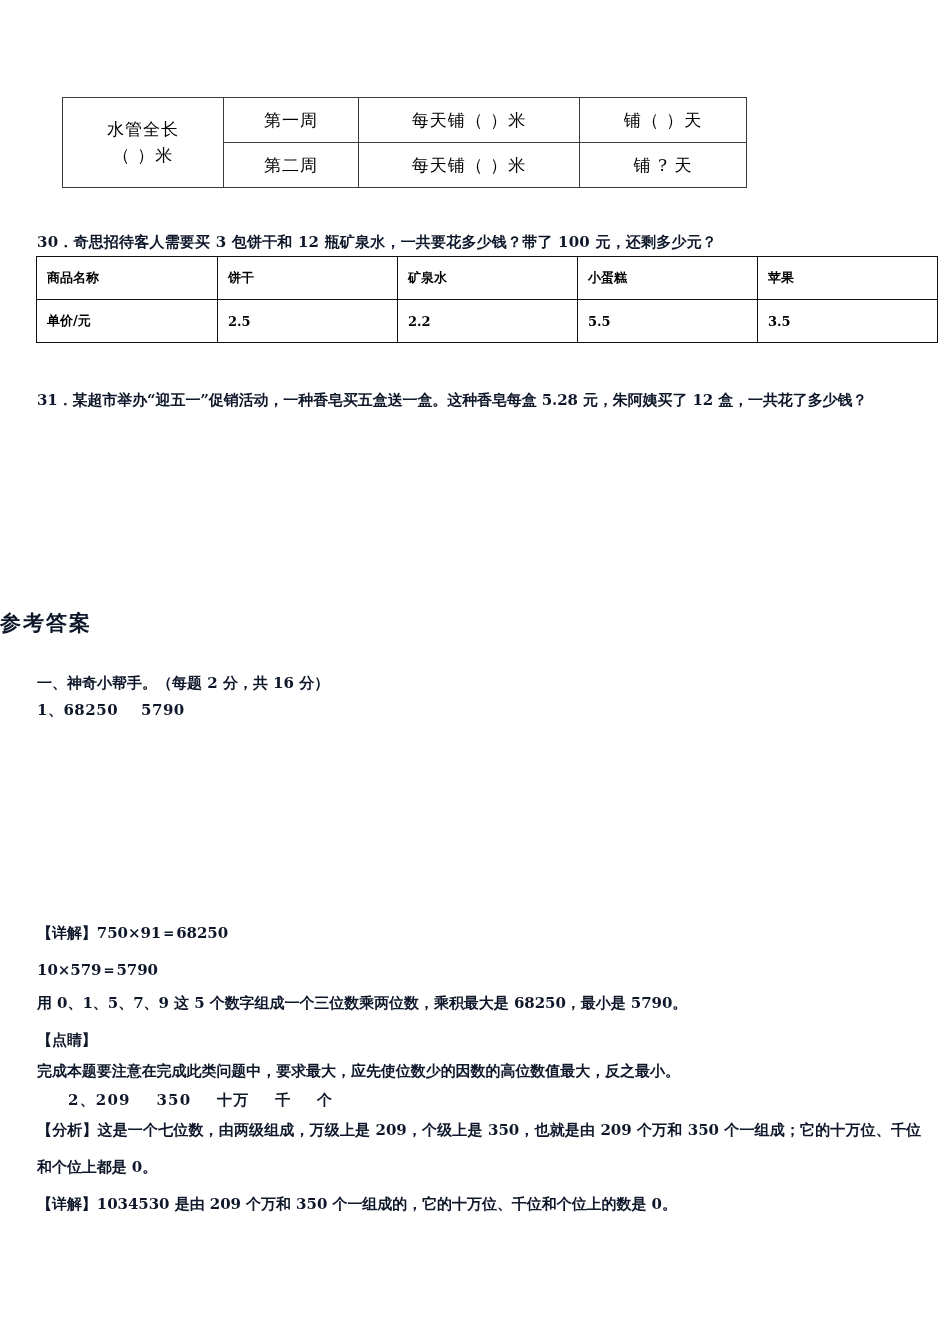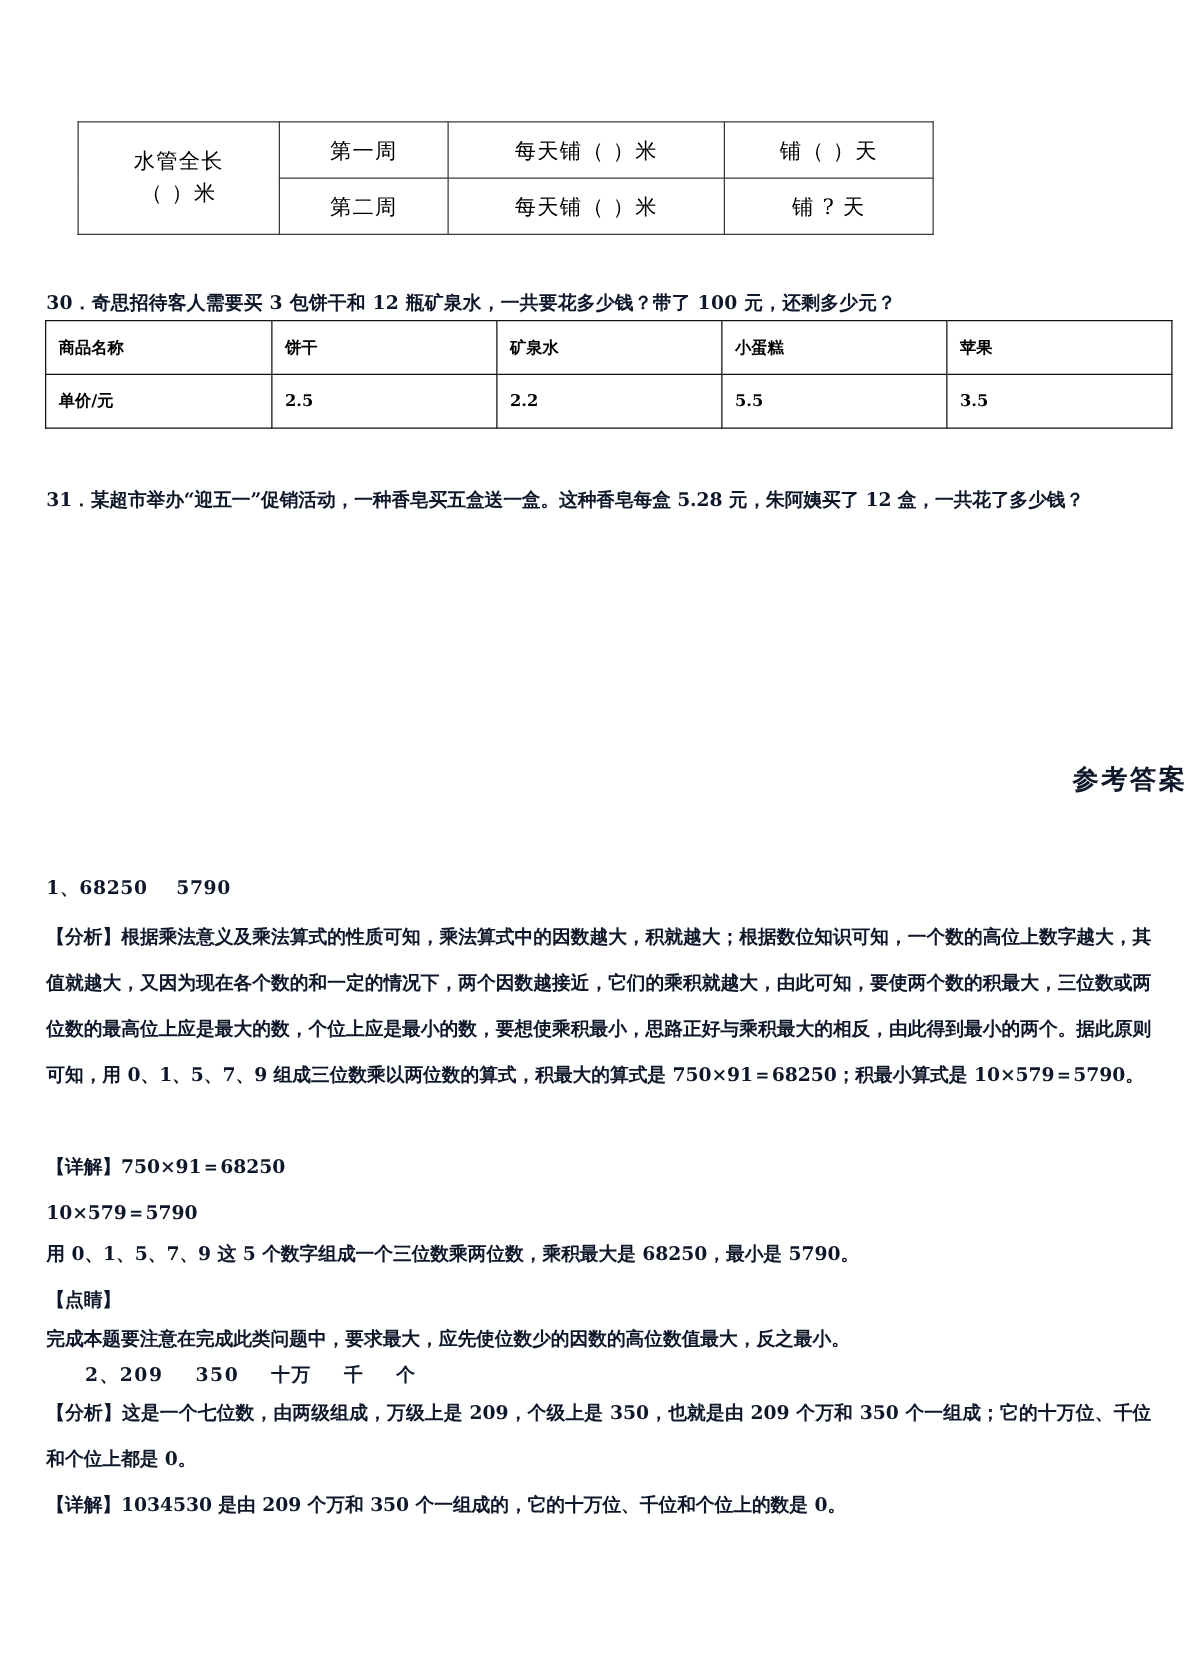--- a/index.html
+++ b/index.html
@@ -117,21 +117,21 @@
     font-size: 15px;
     font-weight: bold;
   }
 
   
   .answers-heading {
     position: absolute;
     left: 0;
     top: 608px;
     width: 950px;
-    text-align: right;
+    text-align: left;
     font-size: 21px;
     font-weight: bold;
     letter-spacing: 2px;
   }
 
   
   .sect-title {
     position: absolute;
     left: 37px;
     top: 673px;
@@ -210,23 +210,23 @@
       <td class="gc3">5.5</td>
       <td class="gc4">3.5</td>
     </tr>
   </tbody>
     </table>
 
   <div class="txt q31">31．某超市举办“迎五一”促销活动，一种香皂买五盒送一盒。这种香皂每盒 5.28 元，朱阿姨买了 12 盒，一共花了多少钱？</div>
 
   <div class="txt answers-heading">参考答案</div>
 
+  <div class="txt sect-title">一、神奇小帮手。（每题 2 分，共 16 分）</div>
   <div class="txt ans1-line">1、68250    5790</div>
 
-  <div class="txt para p-analysis1">【分析】根据乘法意义及乘法算式的性质可知，乘法算式中的因数越大，积就越大；根据数位知识可知，一个数的高位上数字越大，其值就越大，又因为现在各个数的和一定的情况下，两个因数越接近，它们的乘积就越大，由此可知，要使两个数的积最大，三位数或两位数的最高位上应是最大的数，个位上应是最小的数，要想使乘积最小，思路正好与乘积最大的相反，由此得到最小的两个。据此原则可知，用 0、1、5、7、9 组成三位数乘以两位数的算式，积最大的算式是 750×91＝68250；积最小算式是 10×579＝5790。</div>
   <div class="txt para p-detail1">【详解】750×91＝68250</div>
   <div class="txt para p-calc1">10×579＝5790</div>
   <div class="txt para p-summary1">用 0、1、5、7、9 这 5 个数字组成一个三位数乘两位数，乘积最大是 68250，最小是 5790。</div>
   <div class="txt para p-keypoint">完成本题要注意在完成此类问题中，要求最大，应先使位数少的因数的高位数值最大，反之最小。</div>
   <div class="txt para p-keypoint-label">【点睛】</div>
 
   <div class="txt para ans2-line">2、209    350    十万    千    个</div>
   <div class="txt para p-analysis2">【分析】这是一个七位数，由两级组成，万级上是 209，个级上是 350，也就是由 209 个万和 350 个一组成；它的十万位、千位和个位上都是 0。</div>
   <div class="txt para p-detail2">【详解】1034530 是由 209 个万和 350 个一组成的，它的十万位、千位和个位上的数是 0。</div>
 

